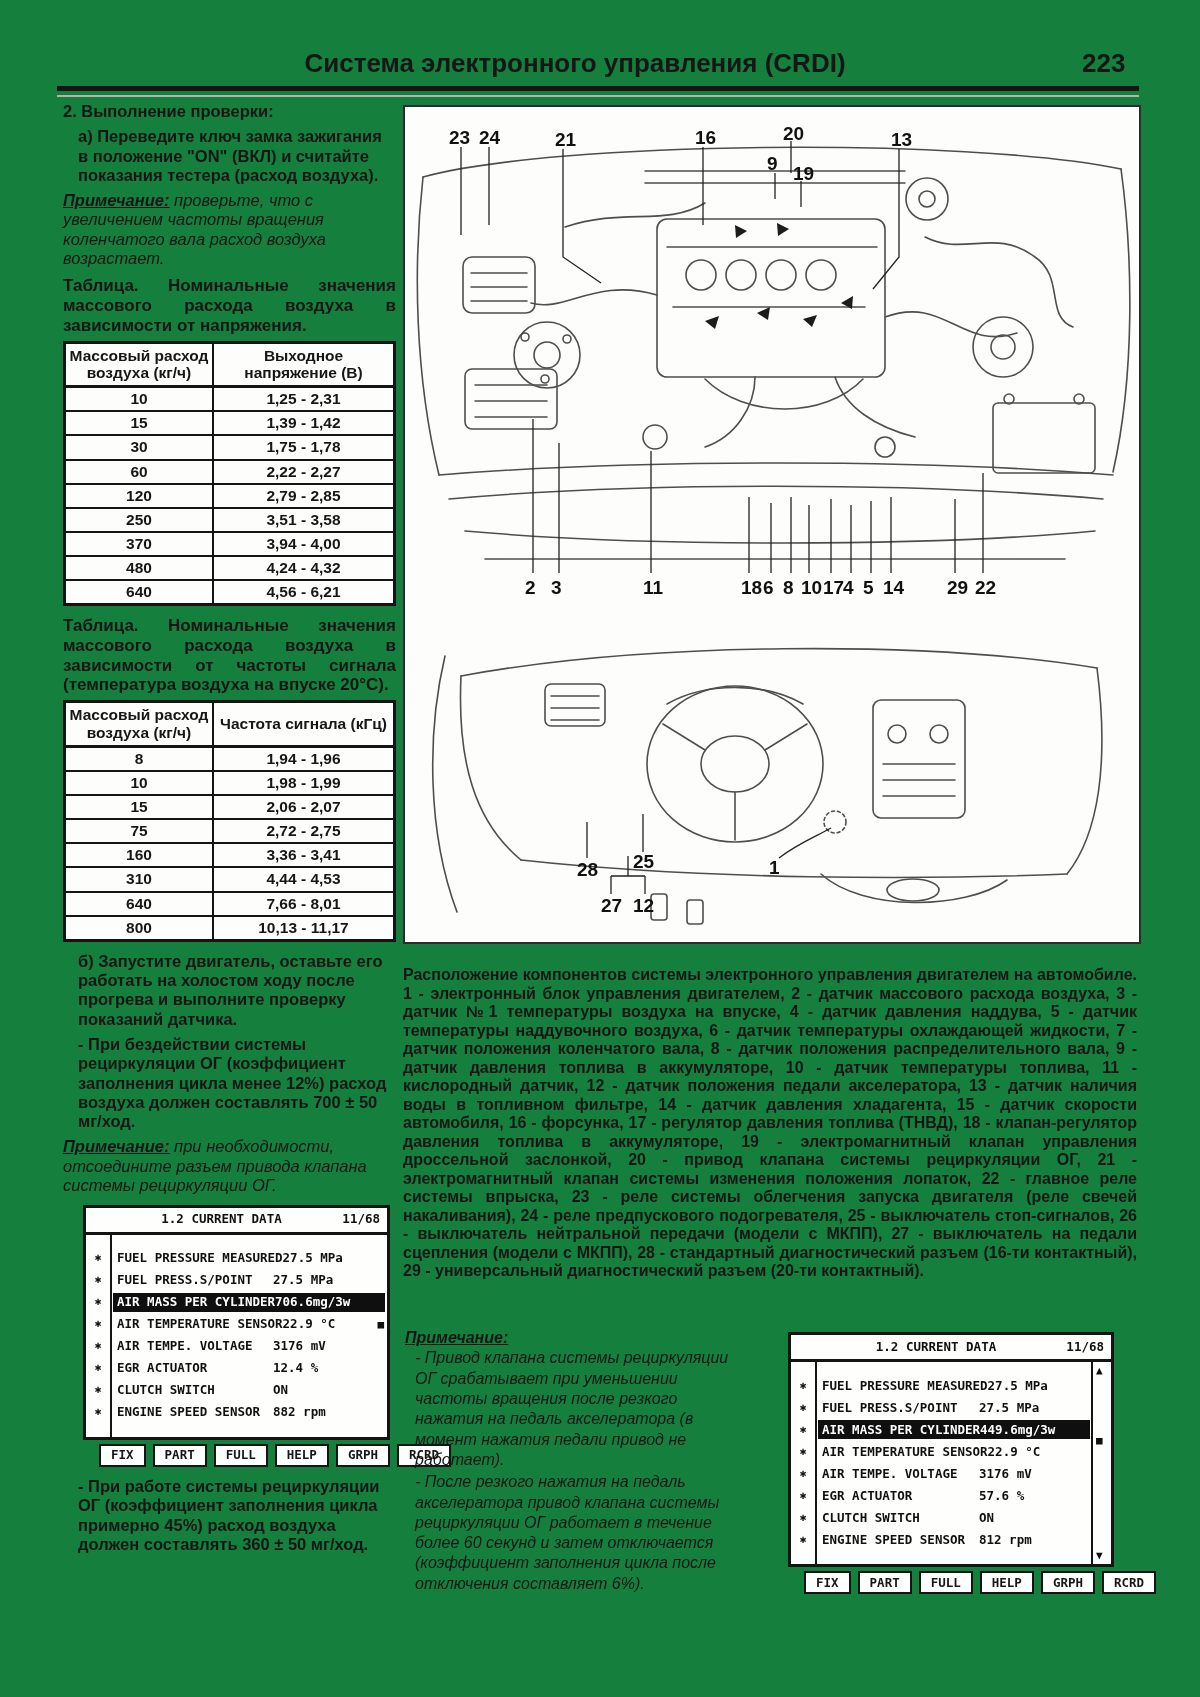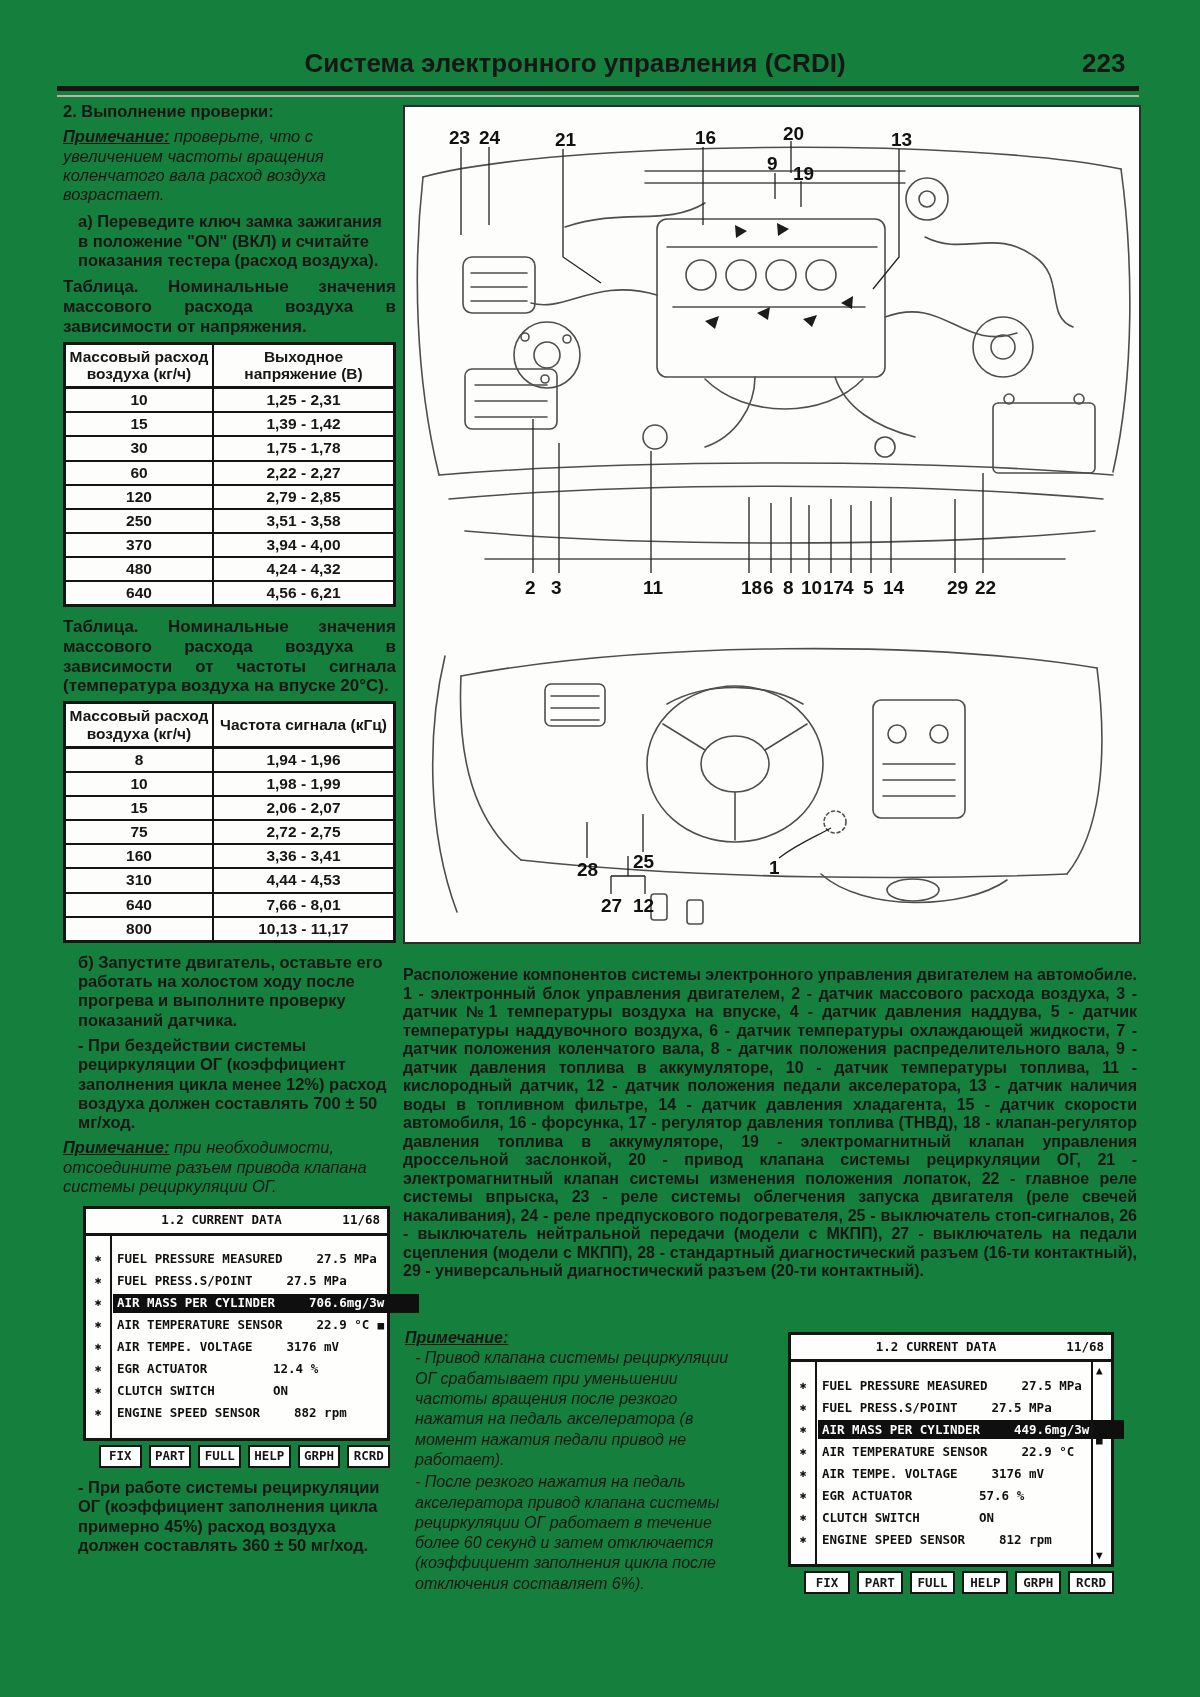--- a/index.html
+++ b/index.html
@@ -39,46 +39,46 @@
        font-weight:bold;font-size:12.5px;color:#101010;position:relative;}
   .crt-head{position:relative;height:24px;border-bottom:3px solid #141414;}
   .crt-title{position:absolute;left:40px;right:70px;text-align:center;top:4px;}
   .crt-page{position:absolute;right:7px;top:4px;}
   .crt-list{position:relative;padding:12px 4px 14px 0;}
   .vline{position:absolute;left:24px;top:0;bottom:0;width:2px;background:#141414;}
   .crt-row{display:flex;align-items:center;height:22px;}
   .mark{width:24px;text-align:center;flex:none;font-size:11px;}
   .rowin{flex:1;display:flex;align-items:center;margin-left:3px;padding:2px 4px;}
   .rowin .nm{flex:1;white-space:nowrap;}
-  .rowin .val{width:106px;flex:none;white-space:nowrap;margin-left:34px;}
+  .rowin .val{width:106px;flex:none;white-space:nowrap;}
   .hl{background:#0f0f0f;color:#fff;}
   .crt-btns{display:flex;gap:7px;margin:4px 0 0 16px;}
   .crt-btn{border:2.5px solid #141414;background:#fff;font-family:"DejaVu Sans Mono",monospace;
-           font-weight:bold;font-size:12.5px;padding:2px 1px;flex:1;text-align:center;}
+           font-weight:bold;font-size:12.5px;padding:2px 10px;flex:1;text-align:center;}
   .crt-left-wrap{margin:10px 0 10px 20px;width:307px;}
   .crt-right-wrap{position:absolute;left:788px;top:1332px;width:326px;}
   .sb{position:absolute;right:0;top:0;bottom:0;width:18px;border-left:2px solid #141414;}
   .sb .g{position:absolute;left:3px;font-size:11px;}
   .sq-left{position:absolute;right:3px;top:84px;font-size:11px;}
   .pad-sb{padding-right:22px;}
 </style>
 </head>
 <body>
 
 <div class="page">
 
   <div class="hdr-title">Система электронного управления (CRDI)</div>
   <div class="hdr-page">223</div>
   <div class="hdr-rule"></div>
   <div class="hdr-rule2"></div>
 
   <div class="left-col">
     <p class="p b">2. Выполнение проверки:</p>
+    <p class="p b ind">а) Переведите ключ замка зажигания в положение "ON" (ВКЛ) и считайте показания тестера (расход воздуха).</p>
     <p class="p note-p"><span class="note-lbl">Примечание:</span> <span>проверьте, что с увеличением частоты вращения коленчатого вала расход воздуха возрастает.</span></p>
-    <p class="p b ind">а) Переведите ключ замка зажигания в положение "ON" (ВКЛ) и считайте показания тестера (расход воздуха).</p>
 
     <p class="tbl-title">Таблица. Номинальные значения массового расхода воздуха в зависимости от напряжения.</p>
     <table class="spec">
       <thead>
           <tr>
         <th>Массовый расход воздуха (кг/ч)</th>
         <th>Выходное напряжение (В)</th>
       </tr>
         </thead>
       <tbody id="t1-body">

